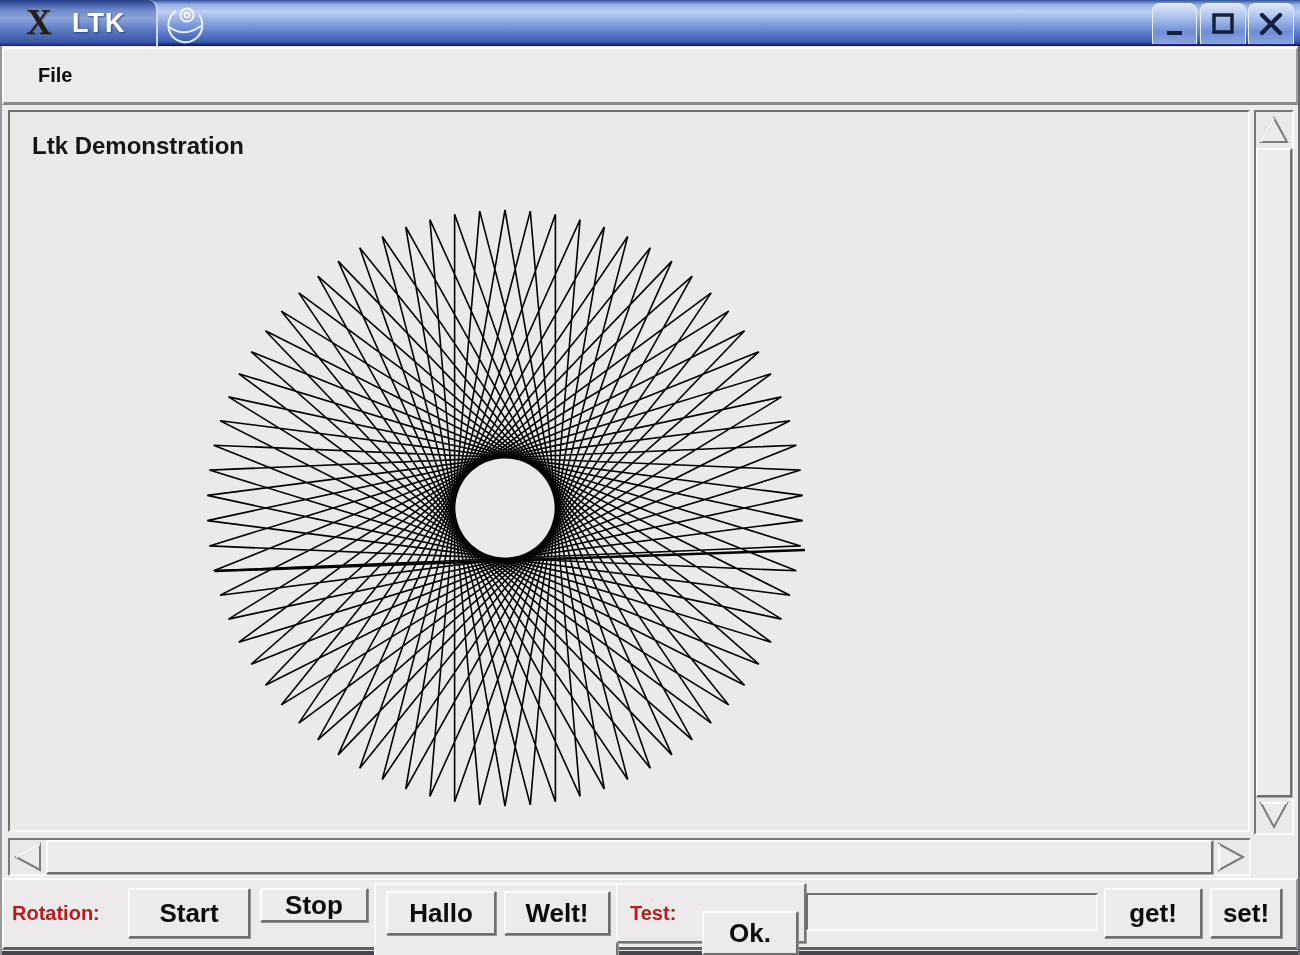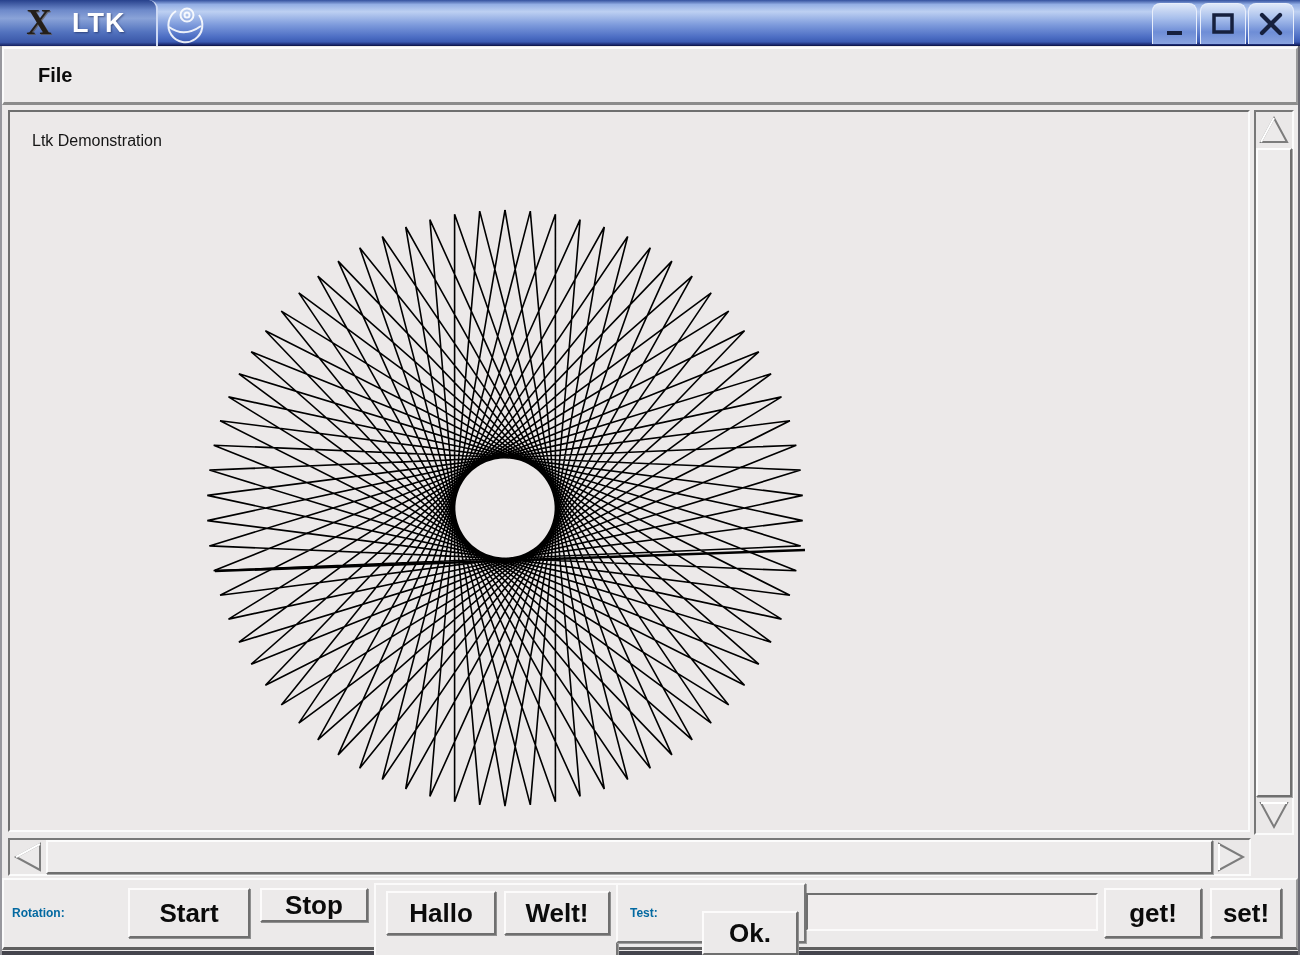--- a/index.html
+++ b/index.html
@@ -35,41 +35,41 @@
   
   .menubar { position:absolute; left:2px; top:47px; width:1296px; height:58px; background:#ECEAEA;
     border-top:2px solid #fbfbfb; border-left:2px solid #fbfbfb;
     border-bottom:3px solid #8b8b8b; border-right:2px solid #9b9b9b; }
   .menu-item { display:inline-block; margin-left:26px; margin-top:13px; padding:2px 8px;
     font-weight:bold; font-size:20px; color:#0c0c0c; cursor:pointer; }
 
   
   .canvas-frame { position:absolute; left:8px; top:110px; width:1242px; height:722px;
     border:2px solid; border-color:#6f6f6f #fbfbfb #fbfbfb #6f6f6f; background:#ECE9E9; }
-  .canvas-heading { position:absolute; left:22px; top:20px; font-size:16px; color:#151515; }
+  .canvas-heading { position:absolute; left:22px; top:20px; font-size:24px; color:#151515;font-weight:bold; }
   .spiro-svg { position:absolute; left:0; top:0; }
 
   
   .vscroll { position:absolute; left:1254px; top:110px; width:40px; height:725px;
     border:2px solid; border-color:#787878 #fbfbfb #fbfbfb #787878; background:#EAE8E8;
     display:flex; flex-direction:column; }
   .hscroll { position:absolute; left:8px; top:838px; width:1243px; height:38px;
     border:2px solid; border-color:#787878 #fbfbfb #fbfbfb #787878; background:#EAE8E8;
     display:flex; flex-direction:row; }
   .sb-arrow { flex:0 0 36px; display:flex; align-items:center; justify-content:center; cursor:pointer; }
   .vscroll .sb-arrow { height:36px; }
   .hscroll .sb-arrow { width:36px; }
   .sb-thumb { flex:1 1 auto; background:#EDEBEB; border:2px solid; border-color:#fcfcfc #6f6f6f #6f6f6f #fcfcfc;
     box-shadow:1px 1px 0 #a8a8a8; cursor:grab; }
 
   
   .toolbar { position:absolute; left:2px; top:878px; width:1296px; height:72px; background:#ECEAEA;
     border-top:2px solid #fbfbfb; border-left:2px solid #fbfbfb;
     border-bottom:3px solid #5f5f5f; border-right:2px solid #9b9b9b; }
-  .tk-label { position:absolute; top:0; height:66px; line-height:66px; font-weight:bold; font-size:12px; color:#0369a1; }
+  .tk-label { position:absolute; top:0; height:66px; line-height:66px; font-weight:bold; font-size:20px; color:#b91c1c; }
   .tk-btn { position:absolute; background:#ECEAEA; border:2px solid; border-color:#fcfbfb #6f6f6f #6f6f6f #fcfbfb;
     box-shadow:1px 1px 0 #8f8f8f; font-family:"Liberation Sans",sans-serif;
     font-weight:bold; font-size:26px; color:#0b0b0b; cursor:pointer;
     display:flex; align-items:center; justify-content:center; }
   .tk-frame { position:absolute; background:#ECEAEA; border:2px solid; border-color:#fbfafa #757575 #757575 #fbfafa;
     box-shadow:1px 1px 0 #9f9f9f; }
   .tk-entry { position:absolute; background:#F0EDED; border:2px solid; border-color:#6f6f6f #fbfafa #fbfafa #6f6f6f;
     font-size:19px; padding:0 8px; font-family:"Liberation Sans",sans-serif; color:#0b0b0b; outline:none; }
 </style>
 </head>

